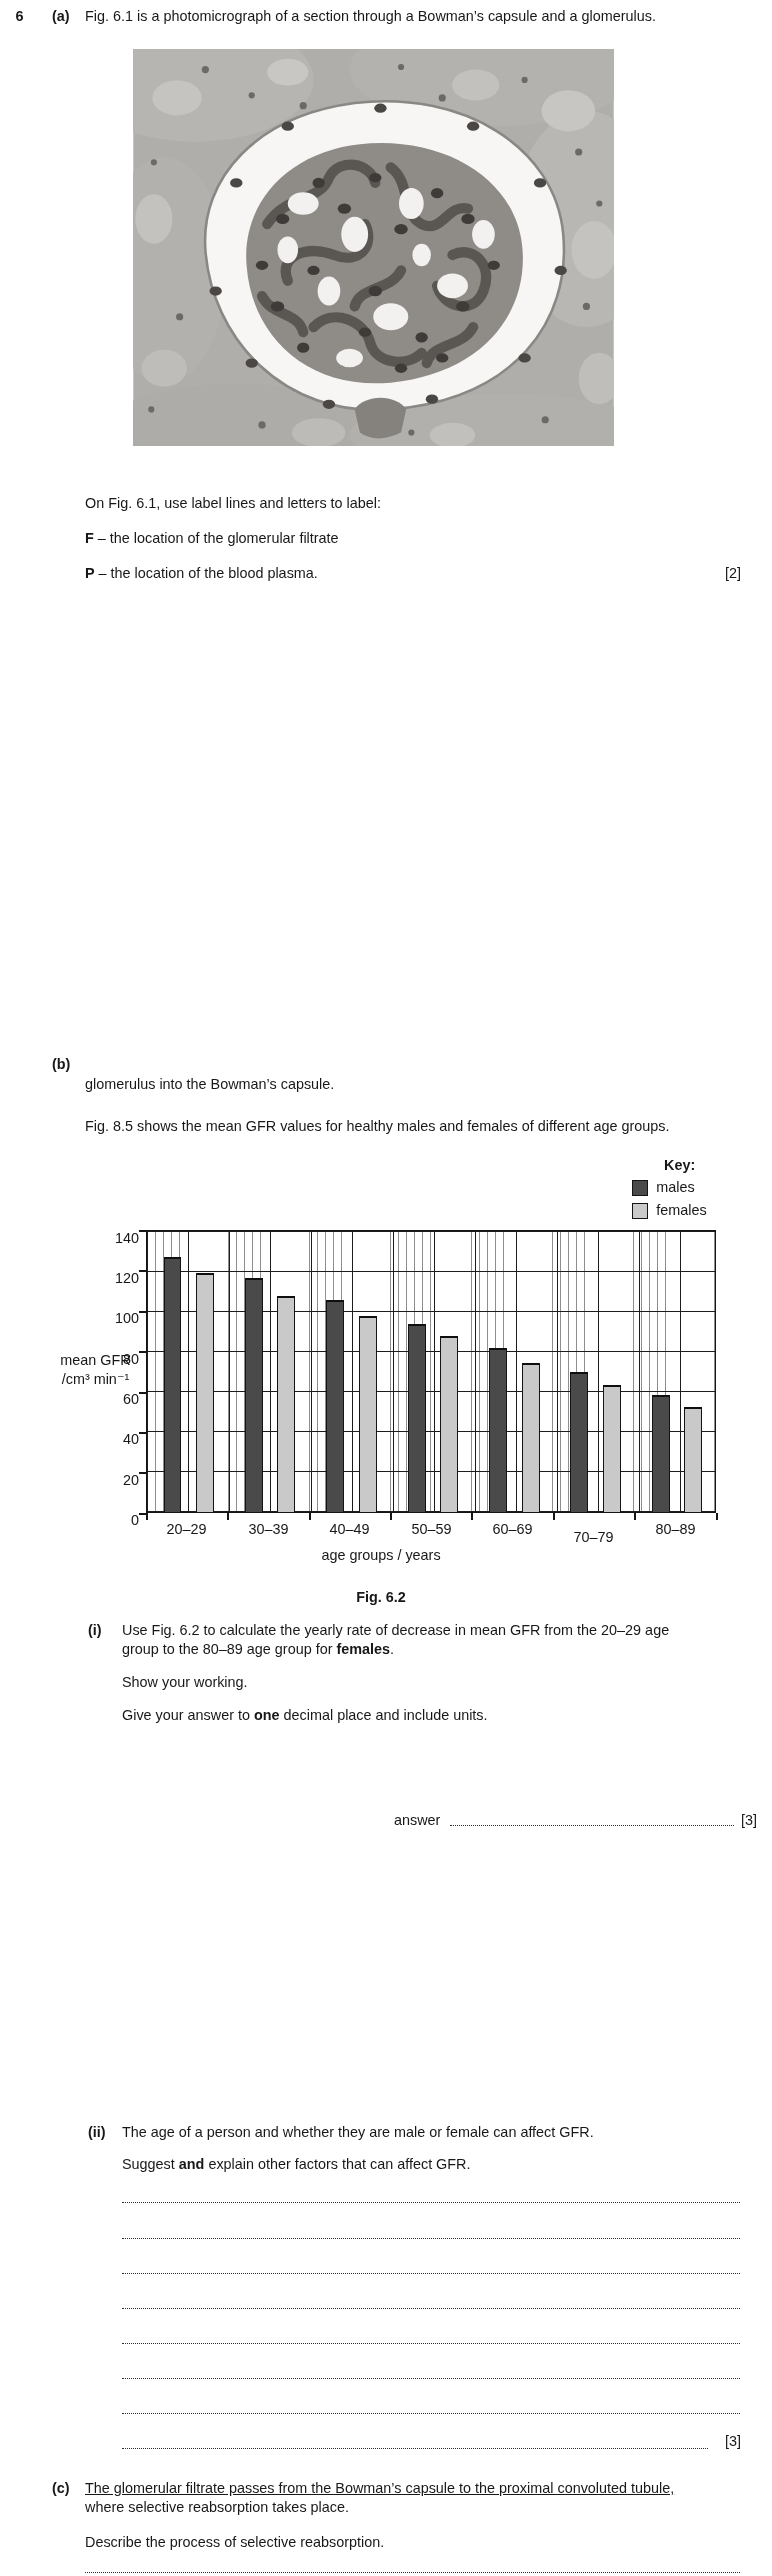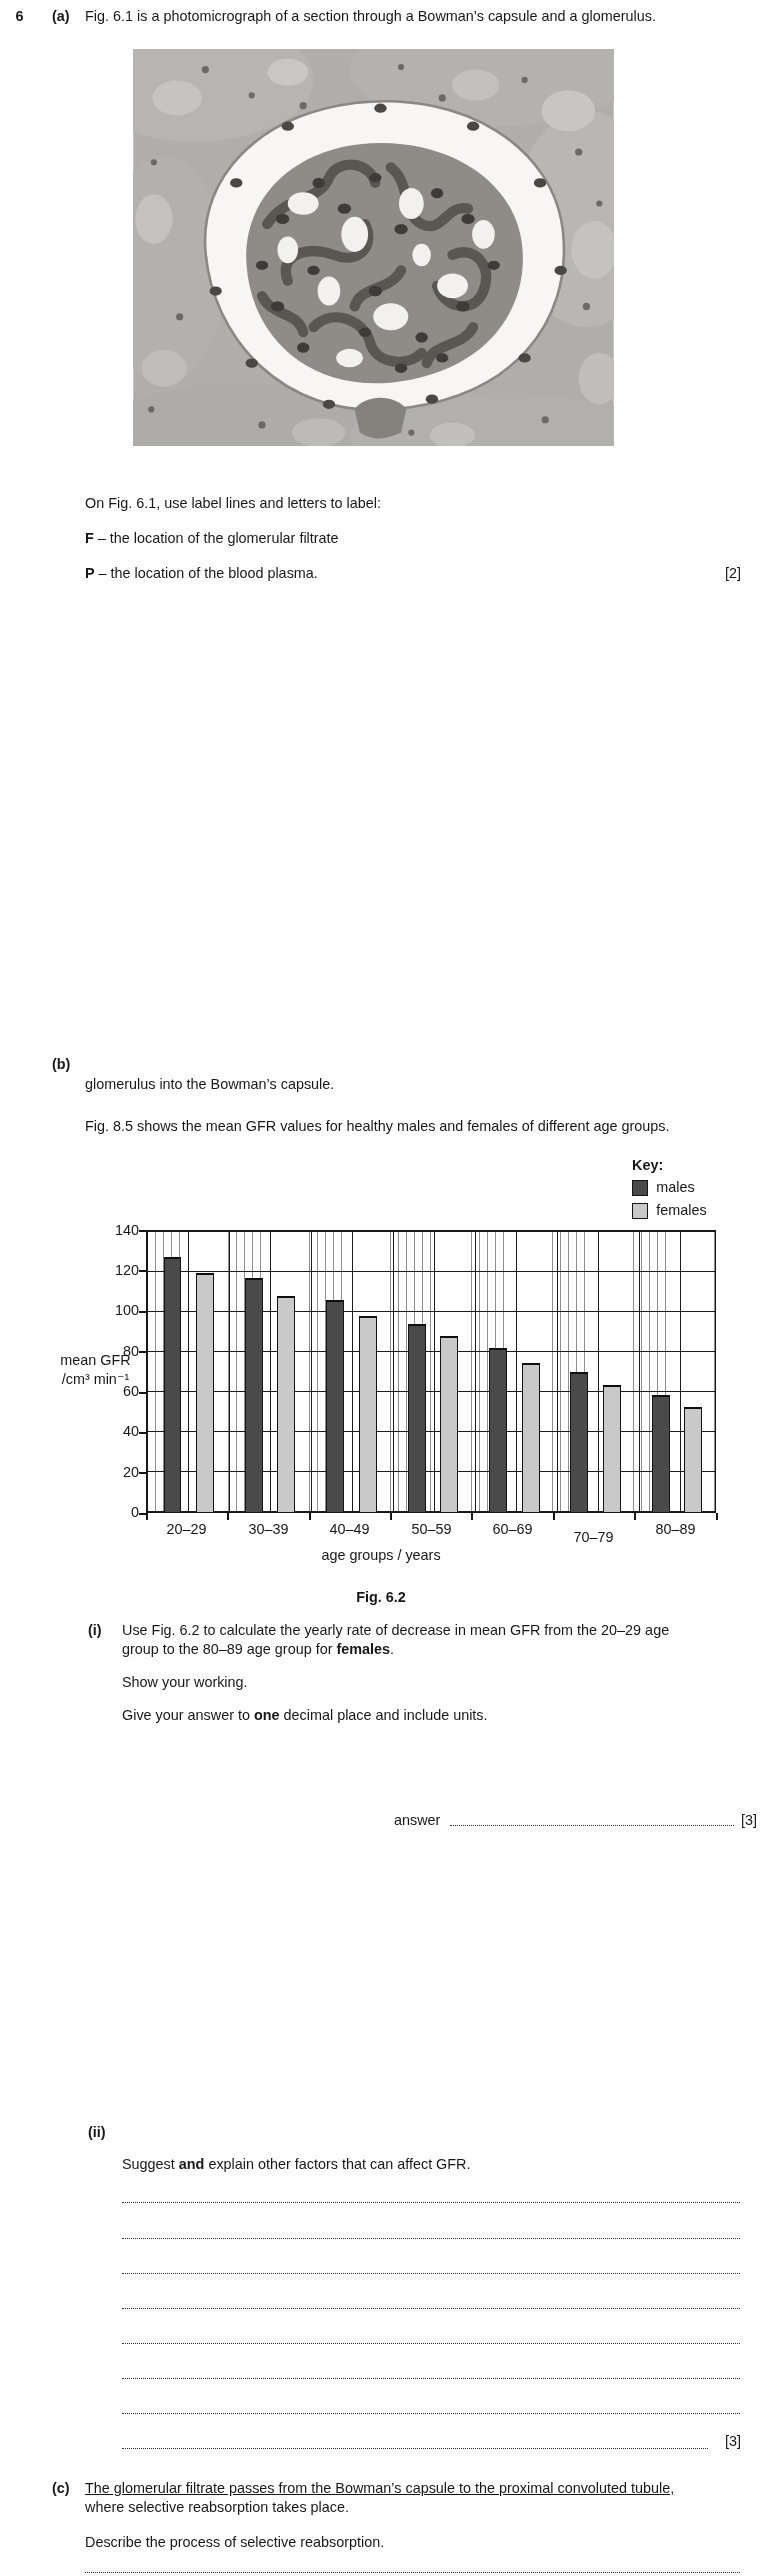--- a/index.html
+++ b/index.html
@@ -27,21 +27,21 @@
     box-sizing:border-box;
     border:1px solid #151515;
     border-left:1.5px solid #151515;
     border-bottom:1.5px solid #151515;
     background-image:
       repeating-linear-gradient(to right,#1c1c1c 0 1px,transparent 1px 41px),
       repeating-linear-gradient(to bottom,#1c1c1c 0 1px,transparent 1px 40px),
       repeating-linear-gradient(to right,#8e8e8e 0 0.5px,transparent 0.5px 8.1px),
       repeating-linear-gradient(to bottom,#8e8e8e 0 0.5px,transparent 0.5px 8px);
   }
-  .yticklabel{position:absolute;width:67px;text-align:right;}
+  .yticklabel{position:absolute;width:67px;text-align:right;margin-top:8px;}
   .tick{position:absolute;background:#151515;}
   .xticklabel{position:absolute;text-align:center;white-space:nowrap;}
   #answer-row{position:absolute;display:flex;align-items:baseline;}
   #answer-dots{flex:1;align-self:flex-end;height:0;border-bottom:1.5px dotted #2d2d2d;margin:0 7.2px 3.1px 9.3px;}
   #ylabel{line-height:19px;}
 </style>
 </head>
 <body>
 
 <div class="page">
@@ -163,21 +163,21 @@
 
   <div class="abs" style="left:85px;top:530px;"><span class="b">F</span><span> – the location of the glomerular filtrate</span></div>
 
   <div class="abs" style="left:85px;top:565px;"><span class="b">P</span><span> – the location of the blood plasma.</span></div>
   <div class="mark" style="top:565px;">[2]</div>
 
   <div class="abs b" style="left:52px;top:1056px;">(b)</div>
   <div class="abs" style="left:85px;top:1076px;">glomerulus into the Bowman’s capsule.</div>
   <div class="abs" style="left:85px;top:1118px;">Fig. 8.5 shows the mean GFR values for healthy males and females of different age groups.</div>
 
-  <div class="abs b" style="left:632px;top:1157px;">Key:</div>
+  <div class="abs b" style="left:664px;top:1157px;">Key:</div>
   <div class="abs keyrow" style="left:632px;top:1179px;"><span class="swatch" id="swatch-0" style="background: rgb(74, 74, 74);"></span><span>males</span></div>
   <div class="abs keyrow" style="left:632px;top:1202px;"><span class="swatch" id="swatch-1" style="background: rgb(201, 201, 201);"></span><span>females</span></div>
 
   <div class="abs ctr" id="ylabel" style="left:49px;top:1351px;width:93px;">
     <div>mean GFR</div>
     <div>/cm³ min⁻¹</div>
   </div>
 
   <div id="plot" style="left:146px;top:1230px;width:570px;height:283px;">
       <div class="bar" title="males 20–29: 126" style="left: 16.5px; width: 17.5px; height: 255px; background: rgb(74, 74, 74);"></div>
@@ -206,20 +206,21 @@
   <div class="abs" style="left:122px;top:1674px;">Show your working.</div>
   <div class="abs" style="left:122px;top:1707px;"><span>Give your answer to </span><span class="b">one</span><span> decimal place and include units.</span></div>
 
   <div id="answer-row" style="left:394px;right:16px;top:1812px;">
     <span>answer</span>
     <span id="answer-dots"></span>
     <span>[3]</span>
   </div>
 
   <div class="abs b" style="left:88px;top:2124px;">(ii)</div>
+  <div class="abs" style="left:122px;top:2124px;">The age of a person and whether they are male or female can affect GFR.</div>
   <div class="abs" style="left:122px;top:2156px;"><span>Suggest </span><span class="b">and</span><span> explain other factors that can affect GFR.</span></div>
 
   <div class="abs b" style="left:52px;top:2480px;">(c)</div>
   <div class="abs" style="left:85px;top:2480px;text-decoration:underline;">The glomerular filtrate passes from the Bowman’s capsule to the proximal convoluted tubule,</div>
   <div class="abs" style="left:85px;top:2499px;">where selective reabsorption takes place.</div>
   <div class="abs" style="left:85px;top:2534px;">Describe the process of selective reabsorption.</div>
 
 <div class="xticklabel" style="left: 146px; top: 1521px; width: 81px;">20–29</div>
     <div class="xticklabel" style="left: 228px; top: 1521px; width: 81px;">30–39</div>
     <div class="xticklabel" style="left: 309px; top: 1521px; width: 81px;">40–49</div>

